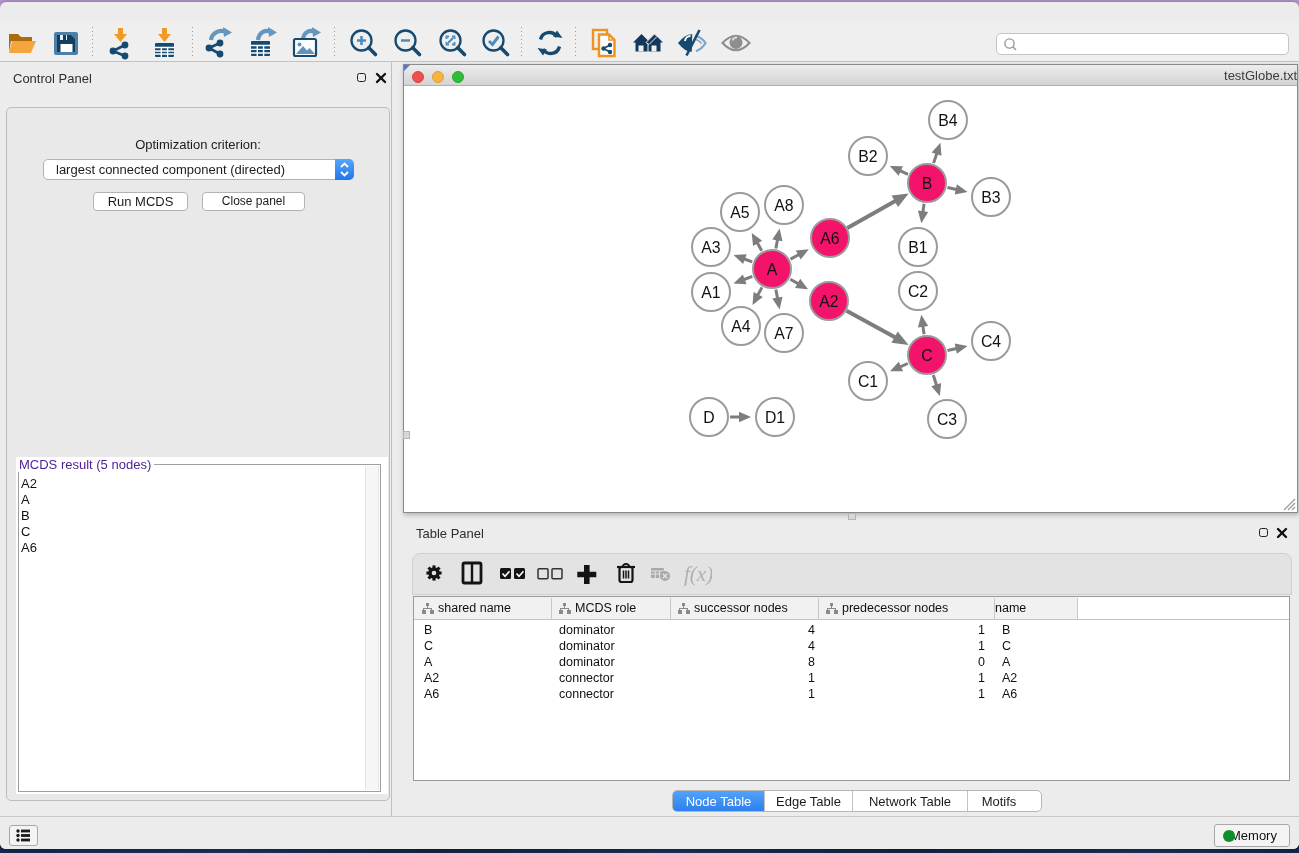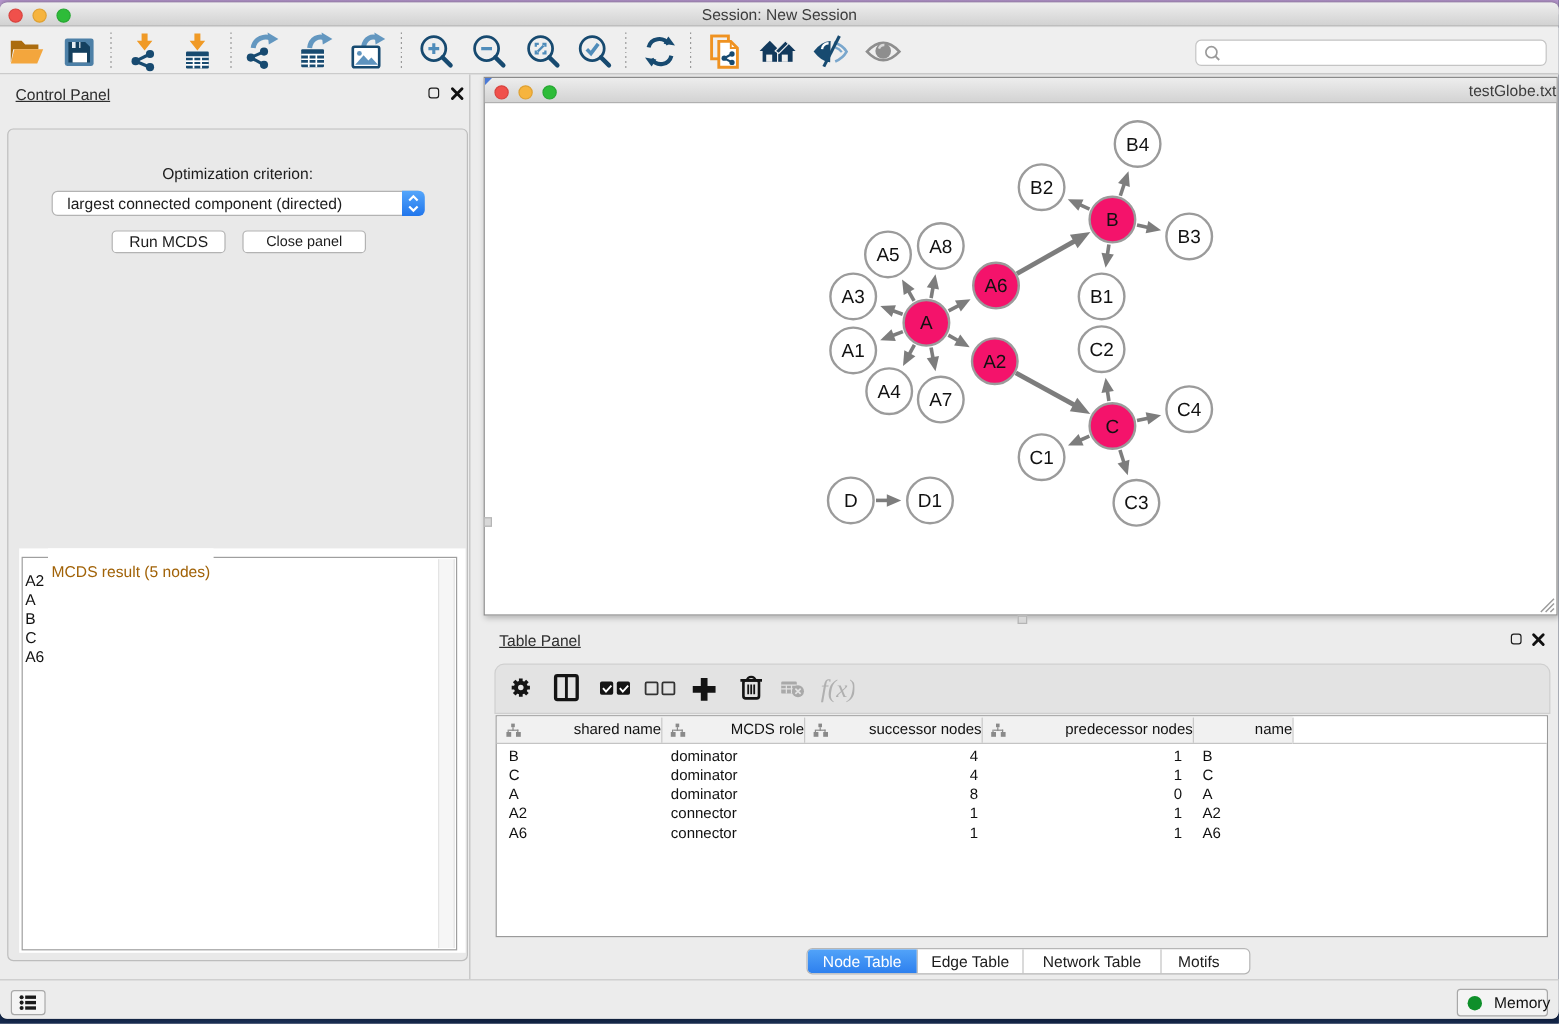--- a/index.html
+++ b/index.html
@@ -17,55 +17,49 @@
 #titlebar .t3 { left:47px; background:#2ebc39; border:0.5px solid #28a834; }
 #apptitle { left:0; top:3px; width:1299px; text-align:center; font-size:13px; color:#3c3c3c; }
 
 #toolbar { left:0; top:21px; width:1299px; height:39px; background:#efefef; border-bottom:1px solid #c2c2c2; }
 .tbsep { position:absolute; top:4px; width:1px; height:31px; background-image:repeating-linear-gradient(#9a9a9a 0 1.5px, transparent 1.5px 4px); }
 .tbi { position:absolute; top:3px; width:34px; height:34px; }
 #searchbox { left:996px; top:10px; width:293px; height:22px; background:#fff; border:1px solid #c4c4c4; border-radius:5px; }
 
 #statusbar { left:0; top:814px; width:1299px; height:33px; background:#ececec; border-top:1px solid #c9c9c9; }
 #sb-left { left:9px; top:8px; width:29px; height:21px; background:#f4f4f4; border:1px solid #a8a8a8; border-radius:3px; }
-#sb-mem { left:1214px; top:7px; width:76px; height:23px; background:#f4f4f4; border:1px solid #a8a8a8; border-radius:3px; font-size:13px; color:#111; line-height:21px; padding-left:30px; }
+#sb-mem { left:1214px; top:7px; width:76px; height:23px; background:#f4f4f4; border:1px solid #a8a8a8; border-radius:3px; font-size:13px; color:#111; line-height:21px; padding-left:15px; }
 #sb-mem i { position:absolute; left:8px; top:5px; width:12px; height:12px; border-radius:50%; background:#0e8f2a; }
 
 #cpanel { left:0; top:60px; width:392px; height:754px; background:#ececec; border-right:1px solid #c0c0c0; }
-.dockhead { position:absolute; font-size:13px; color:#2e2e2e;text-decoration:underline; }
+.dockhead { position:absolute; font-size:13px; color:#2e2e2e; }
 .fltbtn { position:absolute; width:9px; height:9px; border:1.6px solid #1d1d1d; border-radius:2.5px; background:transparent; }
 #cp-body { left:6px; top:45px; width:384px; height:694px; background:#e9e9e9; border:1px solid #bdbdbd; border-radius:5px; }
 .seg { position:absolute; display:flex; height:22px; border:1px solid #b6b6b6; border-radius:5px; background:#fff; overflow:hidden; }
 .seg div { height:100%; text-align:center; font-size:13px; color:#1c1c1c; line-height:21px; border-right:1px solid #c2c2c2; }
 .seg div:last-child { border-right:none; }
 .seg div.sel { background:linear-gradient(#52a3f9,#2d80ee); color:#fff; }
 </style>
 </head>
 <body>
 <div class="abs" id="desktop-top"></div>
 <div class="abs" id="desktop-bot"></div>
 <div class="abs" id="appwin">
-<div class="abs" id="titlebar">
-      <div class="tl t1"></div>
-      <div class="tl t2"></div>
-      <div class="tl t3"></div>
-      <div class="abs" id="apptitle">Session: New Session</div>
-    </div>
 <style>
 .hic { position:absolute; top:5px; width:13px; height:13px;
  background:
   linear-gradient(#8a8a8a,#8a8a8a) 5px 1px/3px 3px no-repeat,
   linear-gradient(#8a8a8a,#8a8a8a) 6px 4px/1px 3px no-repeat,
   linear-gradient(#8a8a8a,#8a8a8a) 2.5px 6px/8px 1px no-repeat,
   linear-gradient(#8a8a8a,#8a8a8a) 2px 6px/1px 2px no-repeat,
   linear-gradient(#8a8a8a,#8a8a8a) 10px 6px/1px 2px no-repeat,
   linear-gradient(#8a8a8a,#8a8a8a) 0.5px 8px/4px 4px no-repeat,
   linear-gradient(#8a8a8a,#8a8a8a) 8.5px 8px/4px 4px no-repeat;
 }
-.htx { position:absolute; top:4px; text-align:right; font-size:12.5px; color:#111; }
+.htx { position:absolute; top:4px; text-align:left; font-size:12.5px; color:#111; }
 .trow { position:absolute; left:0; width:875px; height:16px; font-size:12.5px; color:#111; }
 .trow span { position:absolute; }
 .c1 { left:10px; } .c2 { left:145px; }
 .c3 { left:256px; width:145px; text-align:right; } .c4 { left:404px; width:167px; text-align:right; }
 .c5 { left:588px; }
 </style>
 <div class="abs" id="toolbar">
 <div class="tbsep" style="left:92px"></div>
       <div class="tbsep" style="left:192px"></div>
       <div class="tbsep" style="left:334px"></div>
@@ -235,21 +229,21 @@
             <polyline points="6,8 9.5,4.5 13,8" stroke="#fff" stroke-width="1.8" fill="none"></polyline>
             <polyline points="6,13 9.5,16.5 13,13" stroke="#fff" stroke-width="1.8" fill="none"></polyline>
           </svg>
  </div>
 </div>
 <div class="abs" style="left:6px;top:75px;width:384px;text-align:center;font-size:13px;color:#1c1c1c">Optimization criterion:</div>
 <div class="abs" style="left:93px;top:130px;width:95px;height:19px;background:#fff;border:1px solid #b3b3b3;border-radius:4px;text-align:center;font-size:13px;color:#1c1c1c;line-height:17px">Run MCDS</div>
 <div class="abs" style="left:202px;top:130px;width:103px;height:19px;background:#fff;border:1px solid #b3b3b3;border-radius:4px;text-align:center;font-size:12px;color:#1c1c1c;line-height:17px">Close panel</div>
 <div class="abs" style="left:16px;top:395px;width:372px;height:337px;background:#fff">
  <div class="abs" style="left:2px;top:7px;width:363px;height:328px;border:1px solid #9f9f9f"></div>
- <div class="abs" style="left:24px;top:0px;background:#fff;padding:12px 3px;font-size:13px;color:#a16207">MCDS result (5 nodes)</div>
+ <div class="abs" style="left:0;top:0px;background:#fff;padding:0 3px;font-size:13px;color:#4c1d95">MCDS result (5 nodes)</div>
  <div class="abs" style="left:349px;top:9px;width:14px;height:324px;background:#f6f6f6;border-left:1px solid #e4e4e4;border-right:1px solid #e4e4e4"></div>
  <div class="abs" style="left:5px;top:19px;font-size:13px;color:#111;line-height:16px">A2<br>A<br>B<br>C<br>A6</div>
 </div>
 </div>
 <div class="abs" style="left:403px;top:62px;width:895px;height:449px;border:1px solid #8a8a8a;background:#fff;box-shadow:1px 2px 5px rgba(0,0,0,0.25)">
  <div class="abs" style="left:0;top:0;width:893px;height:21px;background:linear-gradient(#ededed,#d3d3d3);border-bottom:1px solid #b0b0b0">
   <div class="tl" style="left:8px;top:5.5px;background:#f0504b;border:0.5px solid #d8443f"></div>
   <div class="tl" style="left:28px;top:5.5px;background:#f6b43e;border:0.5px solid #dfa133"></div>
   <div class="tl" style="left:48px;top:5.5px;background:#2ebc39;border:0.5px solid #28a834"></div>
   <div class="abs" style="left:0;top:3px;width:893px;text-align:right;font-size:13px;color:#3c3c3c">testGlobe.txt</div>

